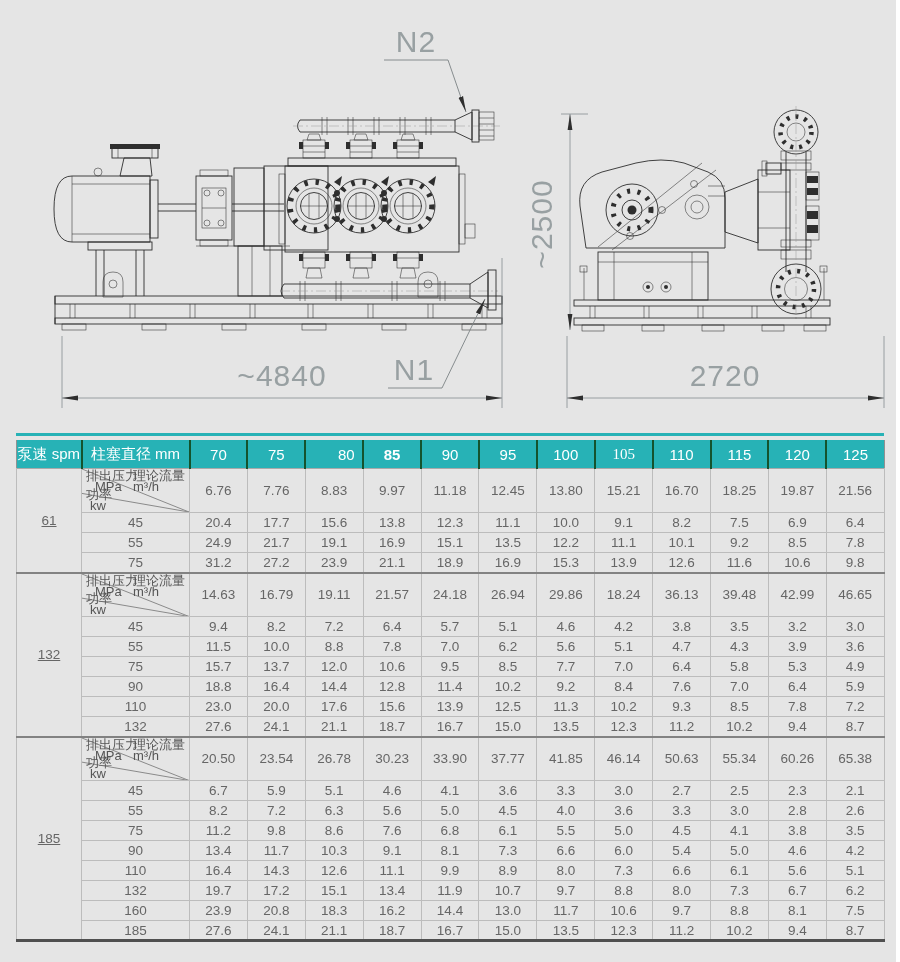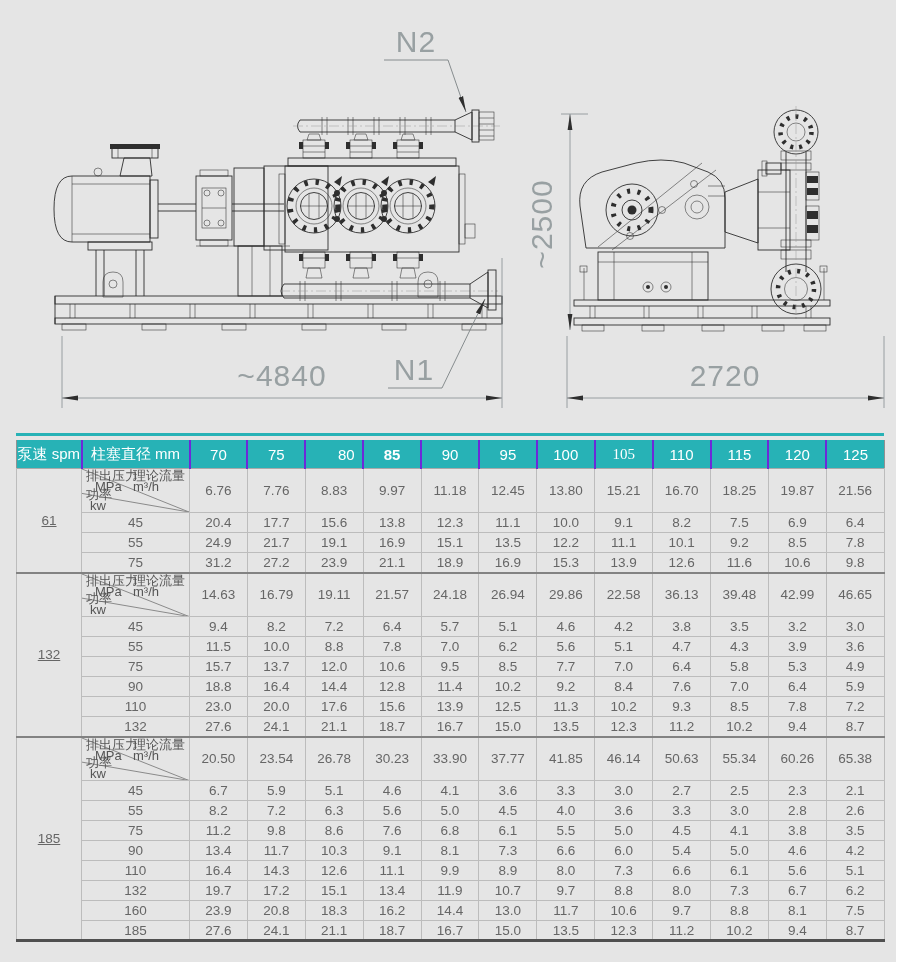--- a/index.html
+++ b/index.html
@@ -10,21 +10,21 @@
   .thin{fill:none;stroke:#2e2e2e;stroke-width:0.55;}
   .dk{fill:#2e2e2e;stroke:none;}
   .bolts{fill:none;stroke:#2e2e2e;}
   .ctr{fill:none;stroke:#9a9a9a;stroke-width:0.5;stroke-dasharray:10 3 2 3;}
   .dim{fill:none;stroke:#8f9598;stroke-width:0.9;}
   .lead{fill:none;stroke:#7c8285;stroke-width:0.9;}
   .dimtxt{fill:#98a0a2;font-size:30px;letter-spacing:1px;}
   .teal-rule{position:absolute;left:16px;top:433px;width:868px;height:3px;}
   table.spec{position:absolute;left:16px;top:440px;width:868px;border-collapse:collapse;table-layout:fixed;
     border-left:1.5px solid #919191;border-right:1.5px solid #919191;border-bottom:3px solid #4f4f4f;}
-  table.spec th{height:28px;color:#fff;font-size:15px;font-weight:500;border-right:2px solid #6d28d9;padding:0;text-align:center;}
+  table.spec th{height:28px;color:#fff;font-size:15px;font-weight:500;border-right:2px solid #14532d;padding:0;text-align:center;}
   table.spec th:last-child{border-right:none;}
   table.spec td{border:1px solid #bcbcbc;color:#666;font-size:13.5px;text-align:center;padding:0;}
   tr.frow{height:44px;}
   tr.frow td{border-top:2px solid #828282;}
   tbody tr:first-child td{border-top:1px solid #a9a9a9;}
   tr.drow{height:20px;padding-left:8px;}
   td.speed{font-size:14px;color:#606060;text-decoration:underline;}
   td.diag{position:relative;padding:0;}
   td.diag svg{position:absolute;left:0;top:0;width:100%;height:100%;}
   td.diag line{stroke:#8a8a8a;stroke-width:1;vector-effect:non-scaling-stroke;}
@@ -488,21 +488,21 @@
             <span class="cl tr2"><span>理论流量</span><span class="u">m³/h</span></span>
             <span class="cl bl"><span>功率</span><span class="u">kw</span></span>
           </td>
           <td>14.63</td>
           <td>16.79</td>
           <td>19.11</td>
           <td>21.57</td>
           <td>24.18</td>
           <td>26.94</td>
           <td>29.86</td>
-          <td>22.58</td>
+          <td>18.24</td>
           <td>36.13</td>
           <td>39.48</td>
           <td>42.99</td>
           <td>46.65</td>
         </tr>
         <tr class="drow">
           <td>45</td>
           <td>9.4</td>
           <td>8.2</td>
           <td>7.2</td>

